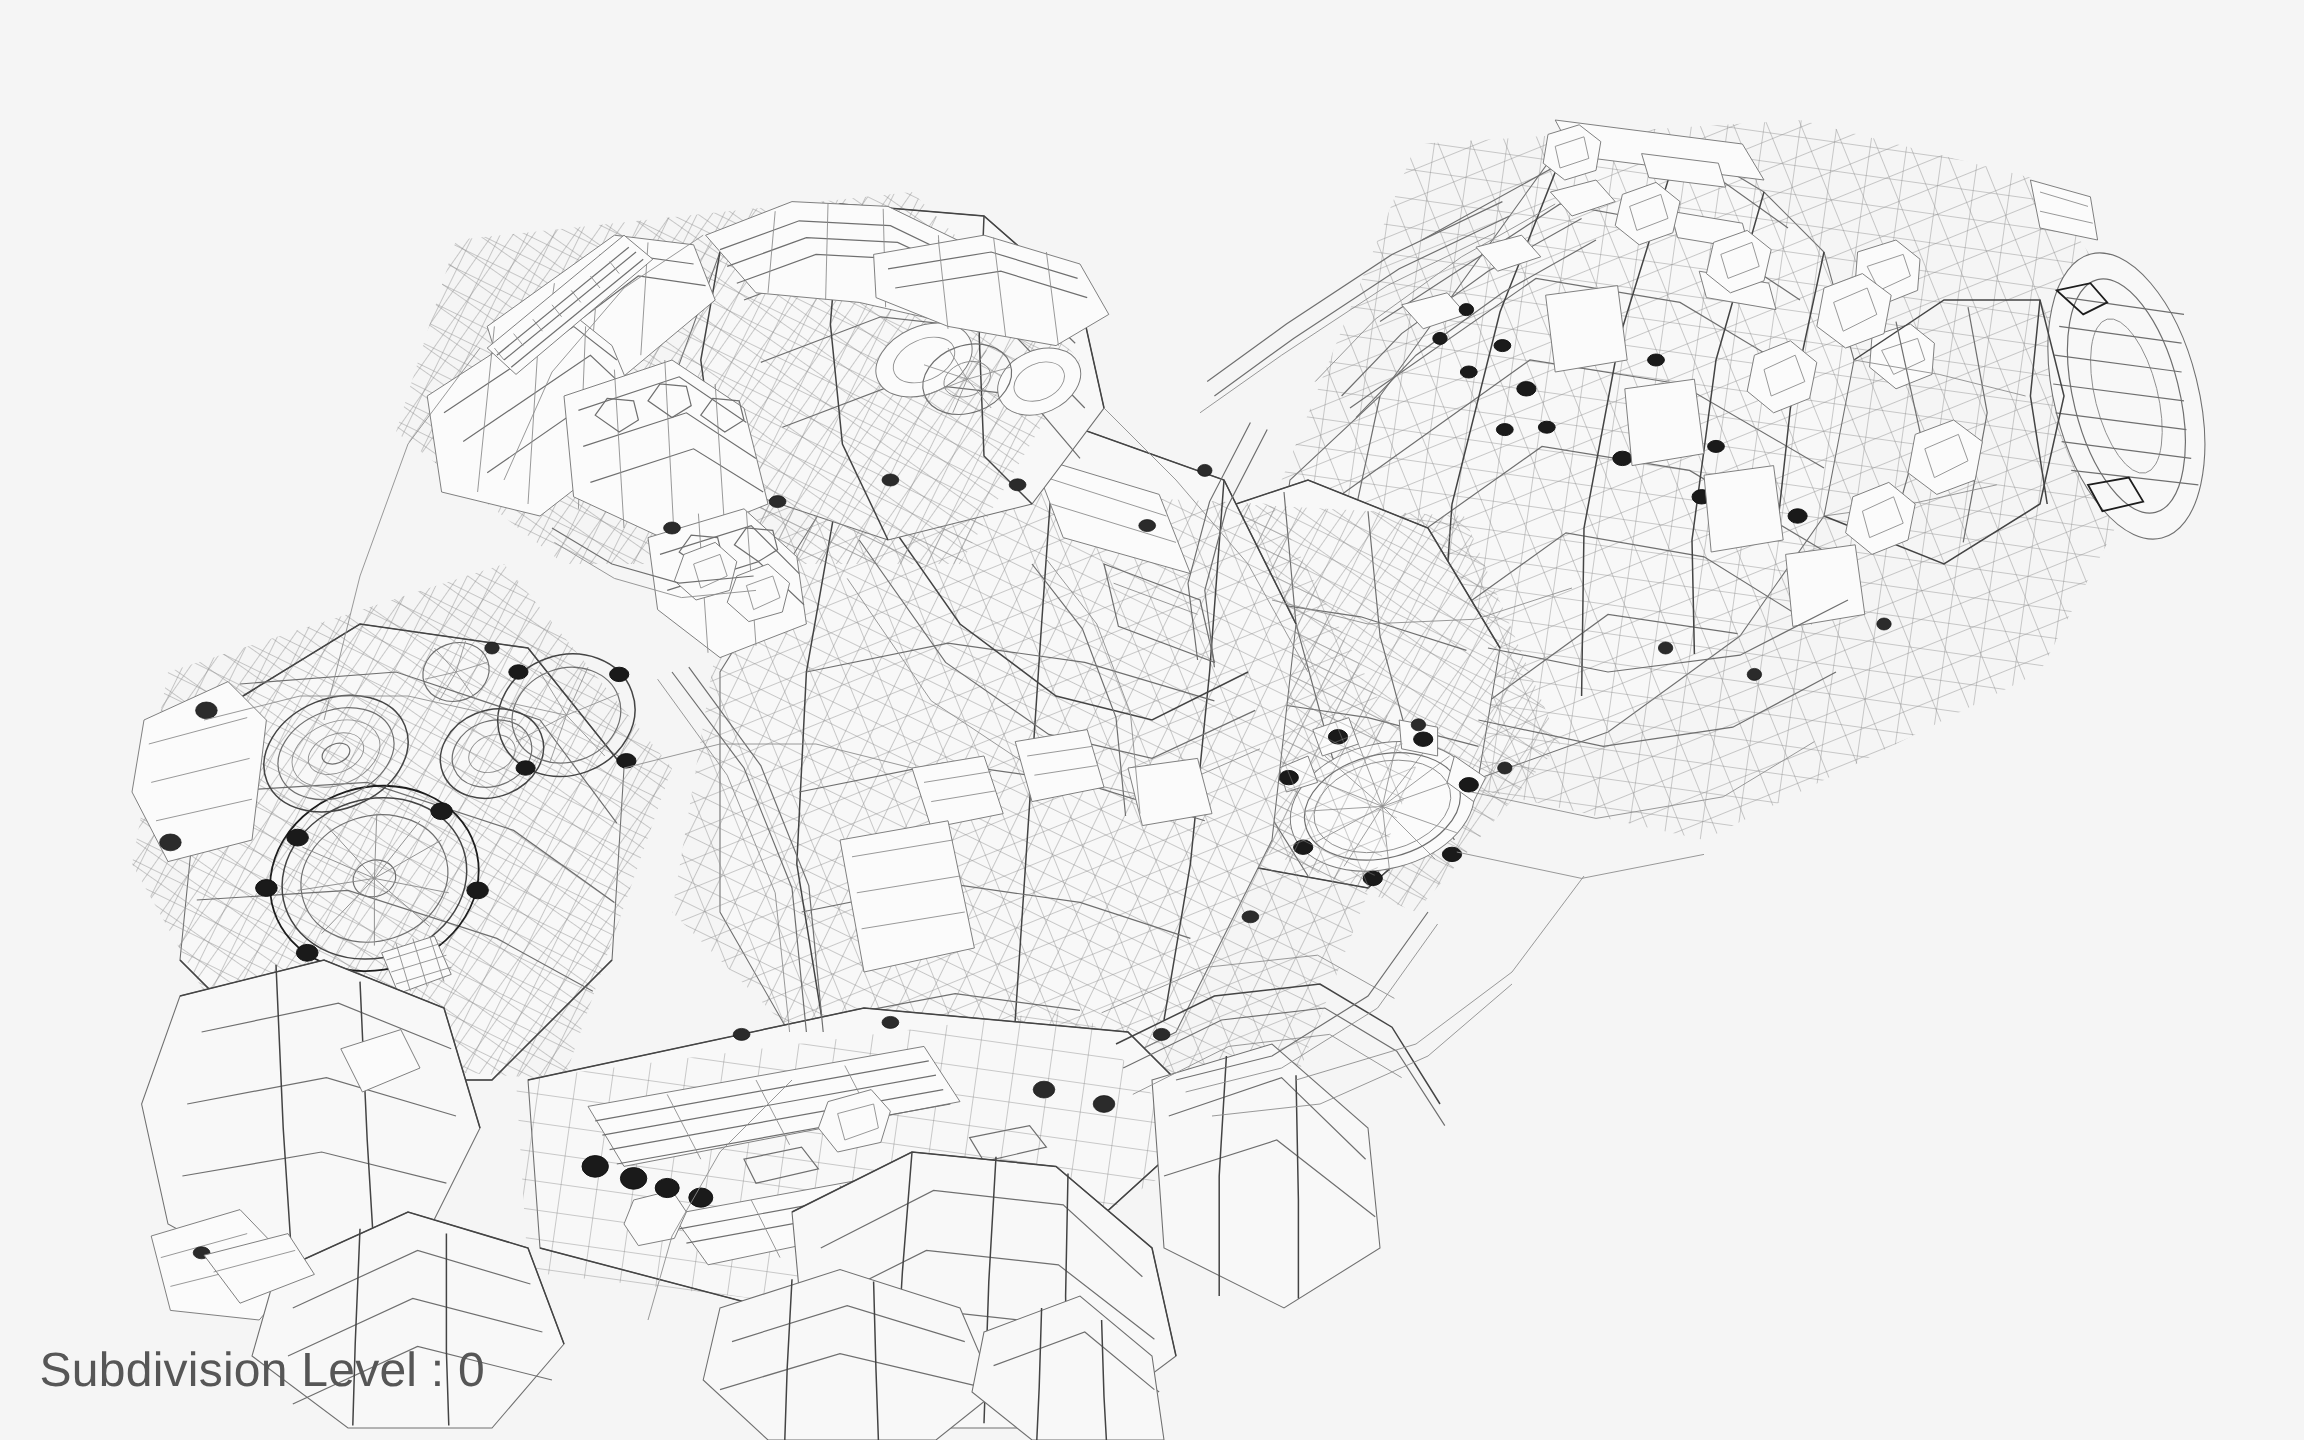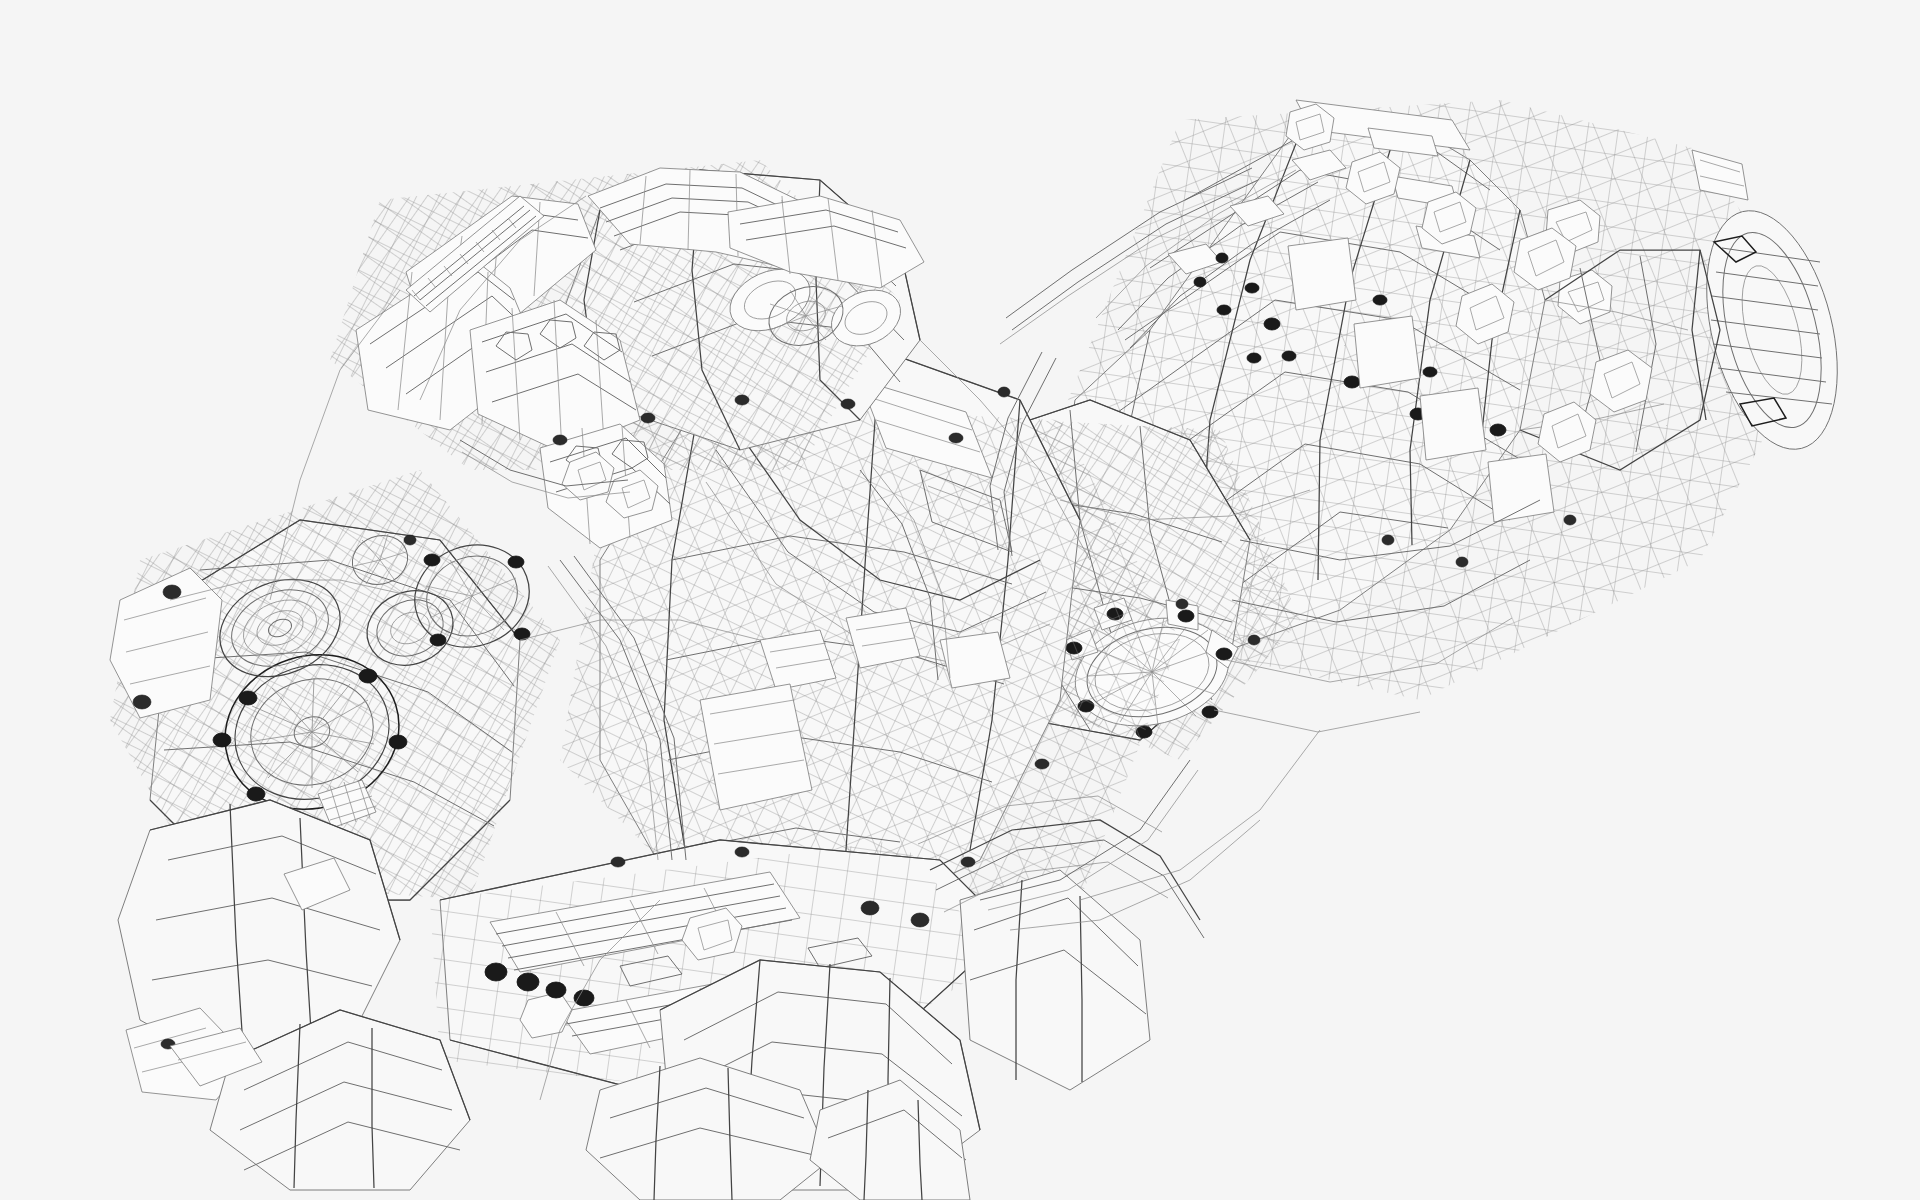--- a/index.html
+++ b/index.html
@@ -648,14 +648,15 @@
       <path class="wf-thin" d="M1060 500 L1140 520 L1230 516 L1310 490"></path>
       <path class="wf-thin" d="M1080 900 L1180 870 L1260 810 L1320 730"></path>
       <path class="wf-thin" d="M660 900 L600 960 L560 1030 L540 1100"></path>
       <path class="wf-thin" d="M1010 930 L1100 920 L1190 880 L1260 820"></path>
       <path class="wf-thin" d="M520 640 L600 620 L680 620 L760 640"></path>
       <path class="wf-thin" d="M170 600 L250 580 L340 580 L430 600"></path>
     </g>
 
   </svg>
 
+  <div id="hud-caption" style="color: rgb(86, 86, 86); font-size: 40px; left: 33px; top: 1118px;">Subdivision Level : 0</div>
 
 </div>
 
 </body></html>

